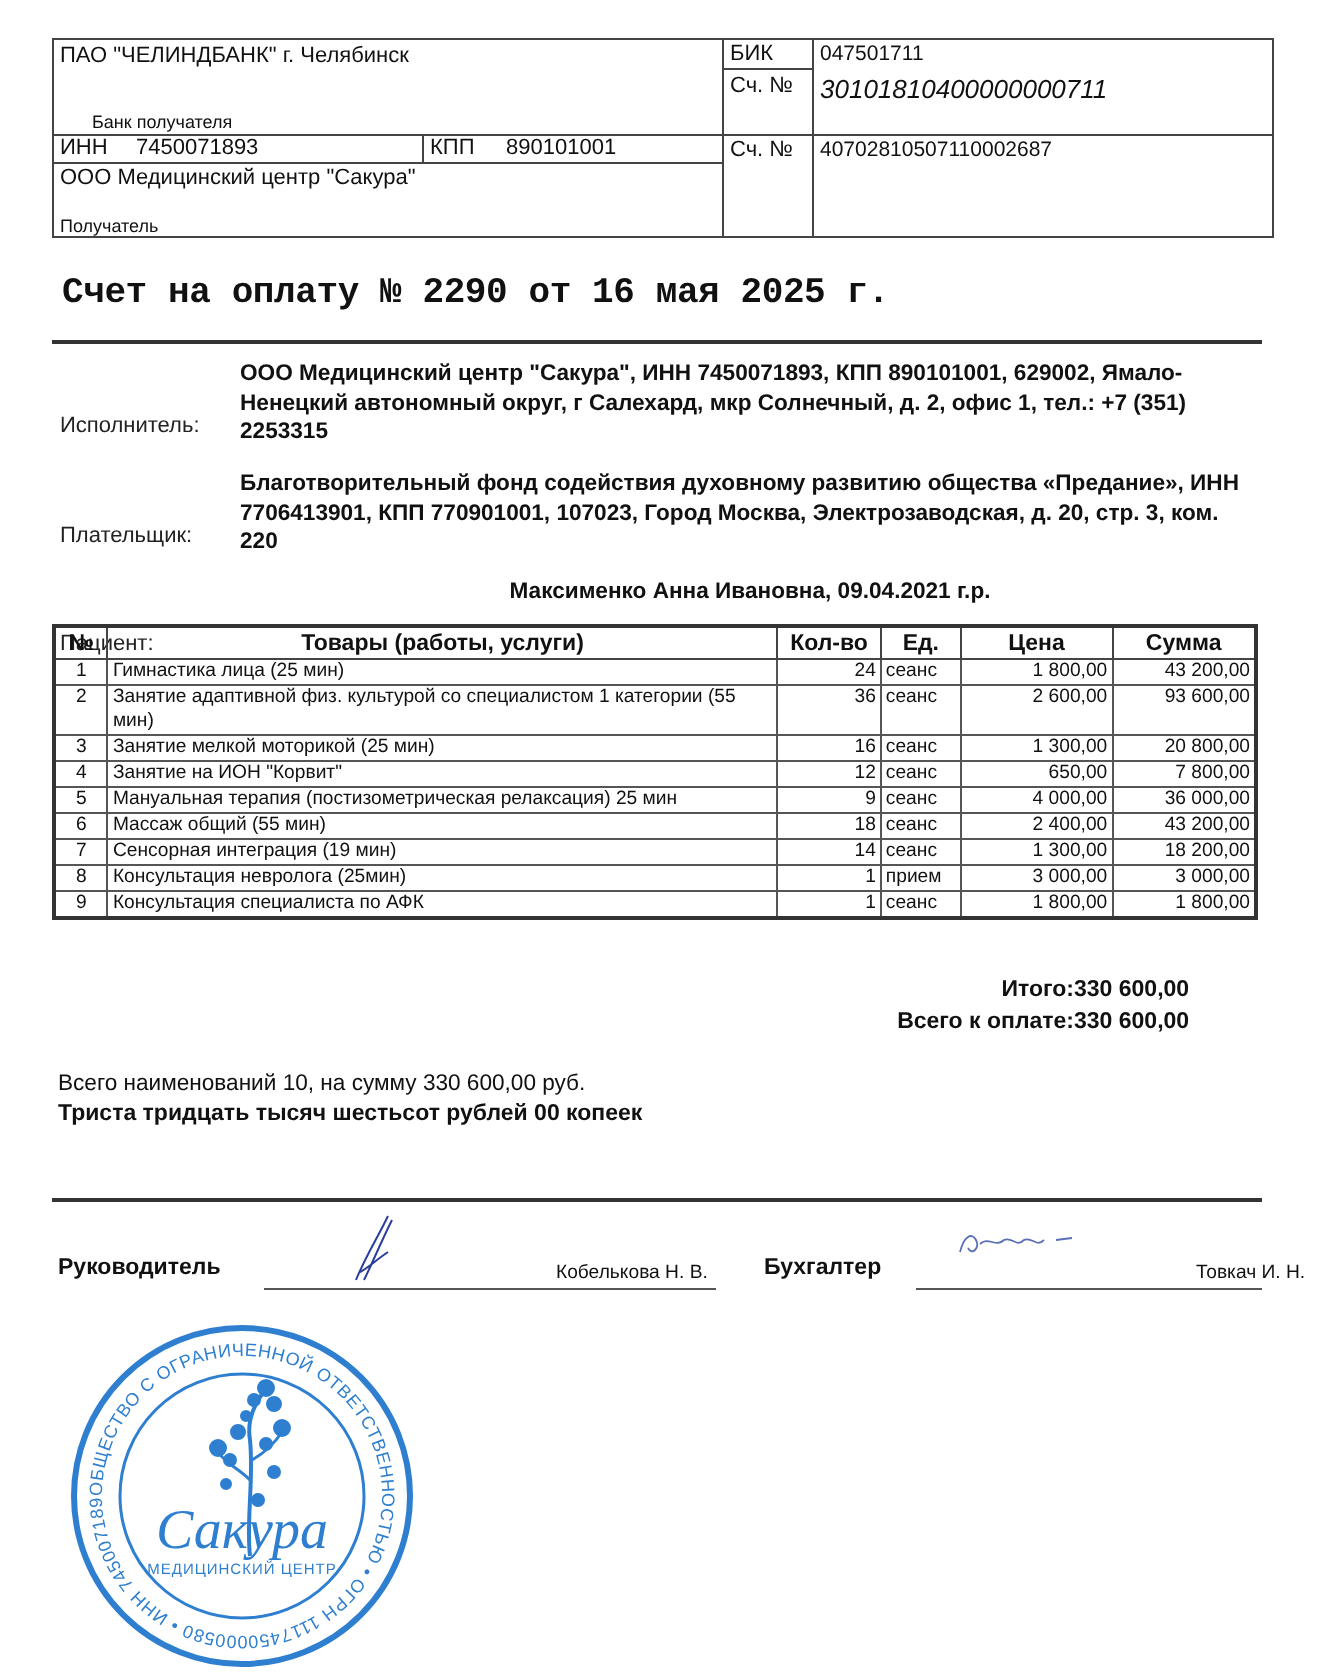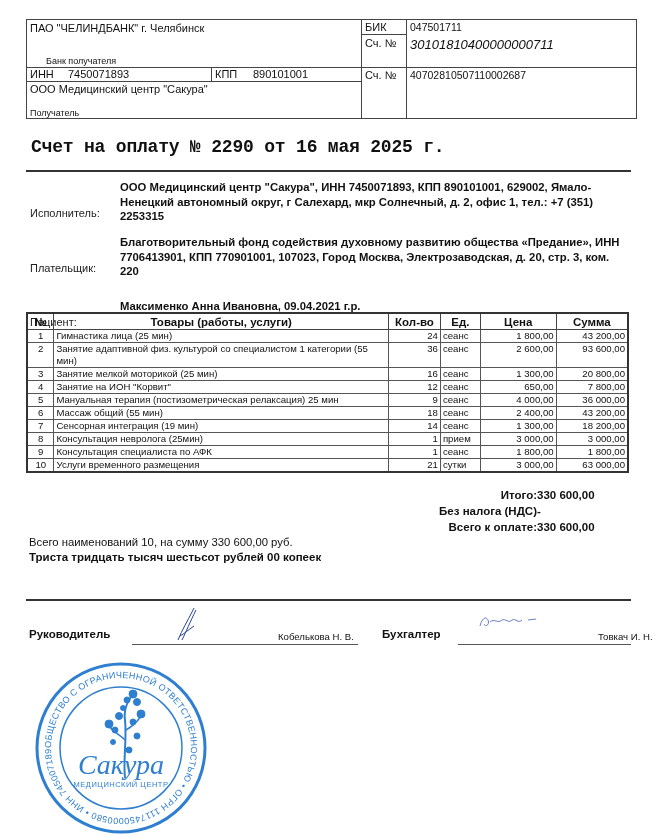--- a/index.html
+++ b/index.html
@@ -85,21 +85,21 @@
 <div class="abs title">Счет на оплату № 2290 от 16 мая 2025 г.</div>
 <div class="abs hr-thick" style="top:170px;"></div>
 
 <div class="abs party-label" style="top:181px;">Исполнитель:</div>
 <div class="abs party-text" style="top:180px;">ООО Медицинский центр "Сакура", ИНН 7450071893, КПП 890101001, 629002, Ямало-Ненецкий автономный округ, г Салехард, мкр Солнечный, д. 2, офис 1, тел.: +7 (351) 2253315</div>
 
 <div class="abs party-label" style="top:236px;">Плательщик:</div>
 <div class="abs party-text" style="top:235px;">Благотворительный фонд содействия духовному развитию общества «Предание», ИНН 7706413901, КПП 770901001, 107023, Город Москва, Электрозаводская, д. 20, стр. 3, ком. 220</div>
 
 <div class="abs party-label" style="top:290px;">Пациент:</div>
-<div class="abs party-text" style="top:299px;">Максименко Анна Ивановна, 09.04.2021 г.р.</div>
+<div class="abs party-text" style="top:289px;text-align:center;">Максименко Анна Ивановна, 09.04.2021 г.р.</div>
 
 <table class="items">
   <colgroup>
       <col class="c1">
       <col class="c2">
       <col class="c3">
       <col class="c4">
       <col class="c5">
       <col class="c6">
     </colgroup>
@@ -179,39 +179,27 @@
       <td class="right">3 000,00</td>
     </tr>
     <tr>
       <td class="num">9</td>
       <td>Консультация специалиста по АФК</td>
       <td class="right">1</td>
       <td>сеанс</td>
       <td class="right">1 800,00</td>
       <td class="right">1 800,00</td>
     </tr>
-    <tr>
-      <td class="num">10</td>
-      <td>Услуги временного размещения</td>
-      <td class="right">21</td>
-      <td>сутки</td>
-      <td class="right">3 000,00</td>
-      <td class="right">63 000,00</td>
-    </tr>
   </tbody>
 </table>
 
 <div class="abs totals">
   <div class="row">
     <span class="lbl">Итого:</span>
     <span class="val">330 600,00</span>
-  </div>
-  <div class="row">
-    <span class="lbl">Без налога (НДС)</span>
-    <span class="val">-</span>
   </div>
   <div class="row">
     <span class="lbl">Всего к оплате:</span>
     <span class="val">330 600,00</span>
   </div>
 </div>
 
 <div class="abs sum-line">Всего наименований 10, на сумму 330 600,00 руб.</div>
 <div class="abs sum-words">Триста тридцать тысяч шестьсот рублей 00 копеек</div>
 

